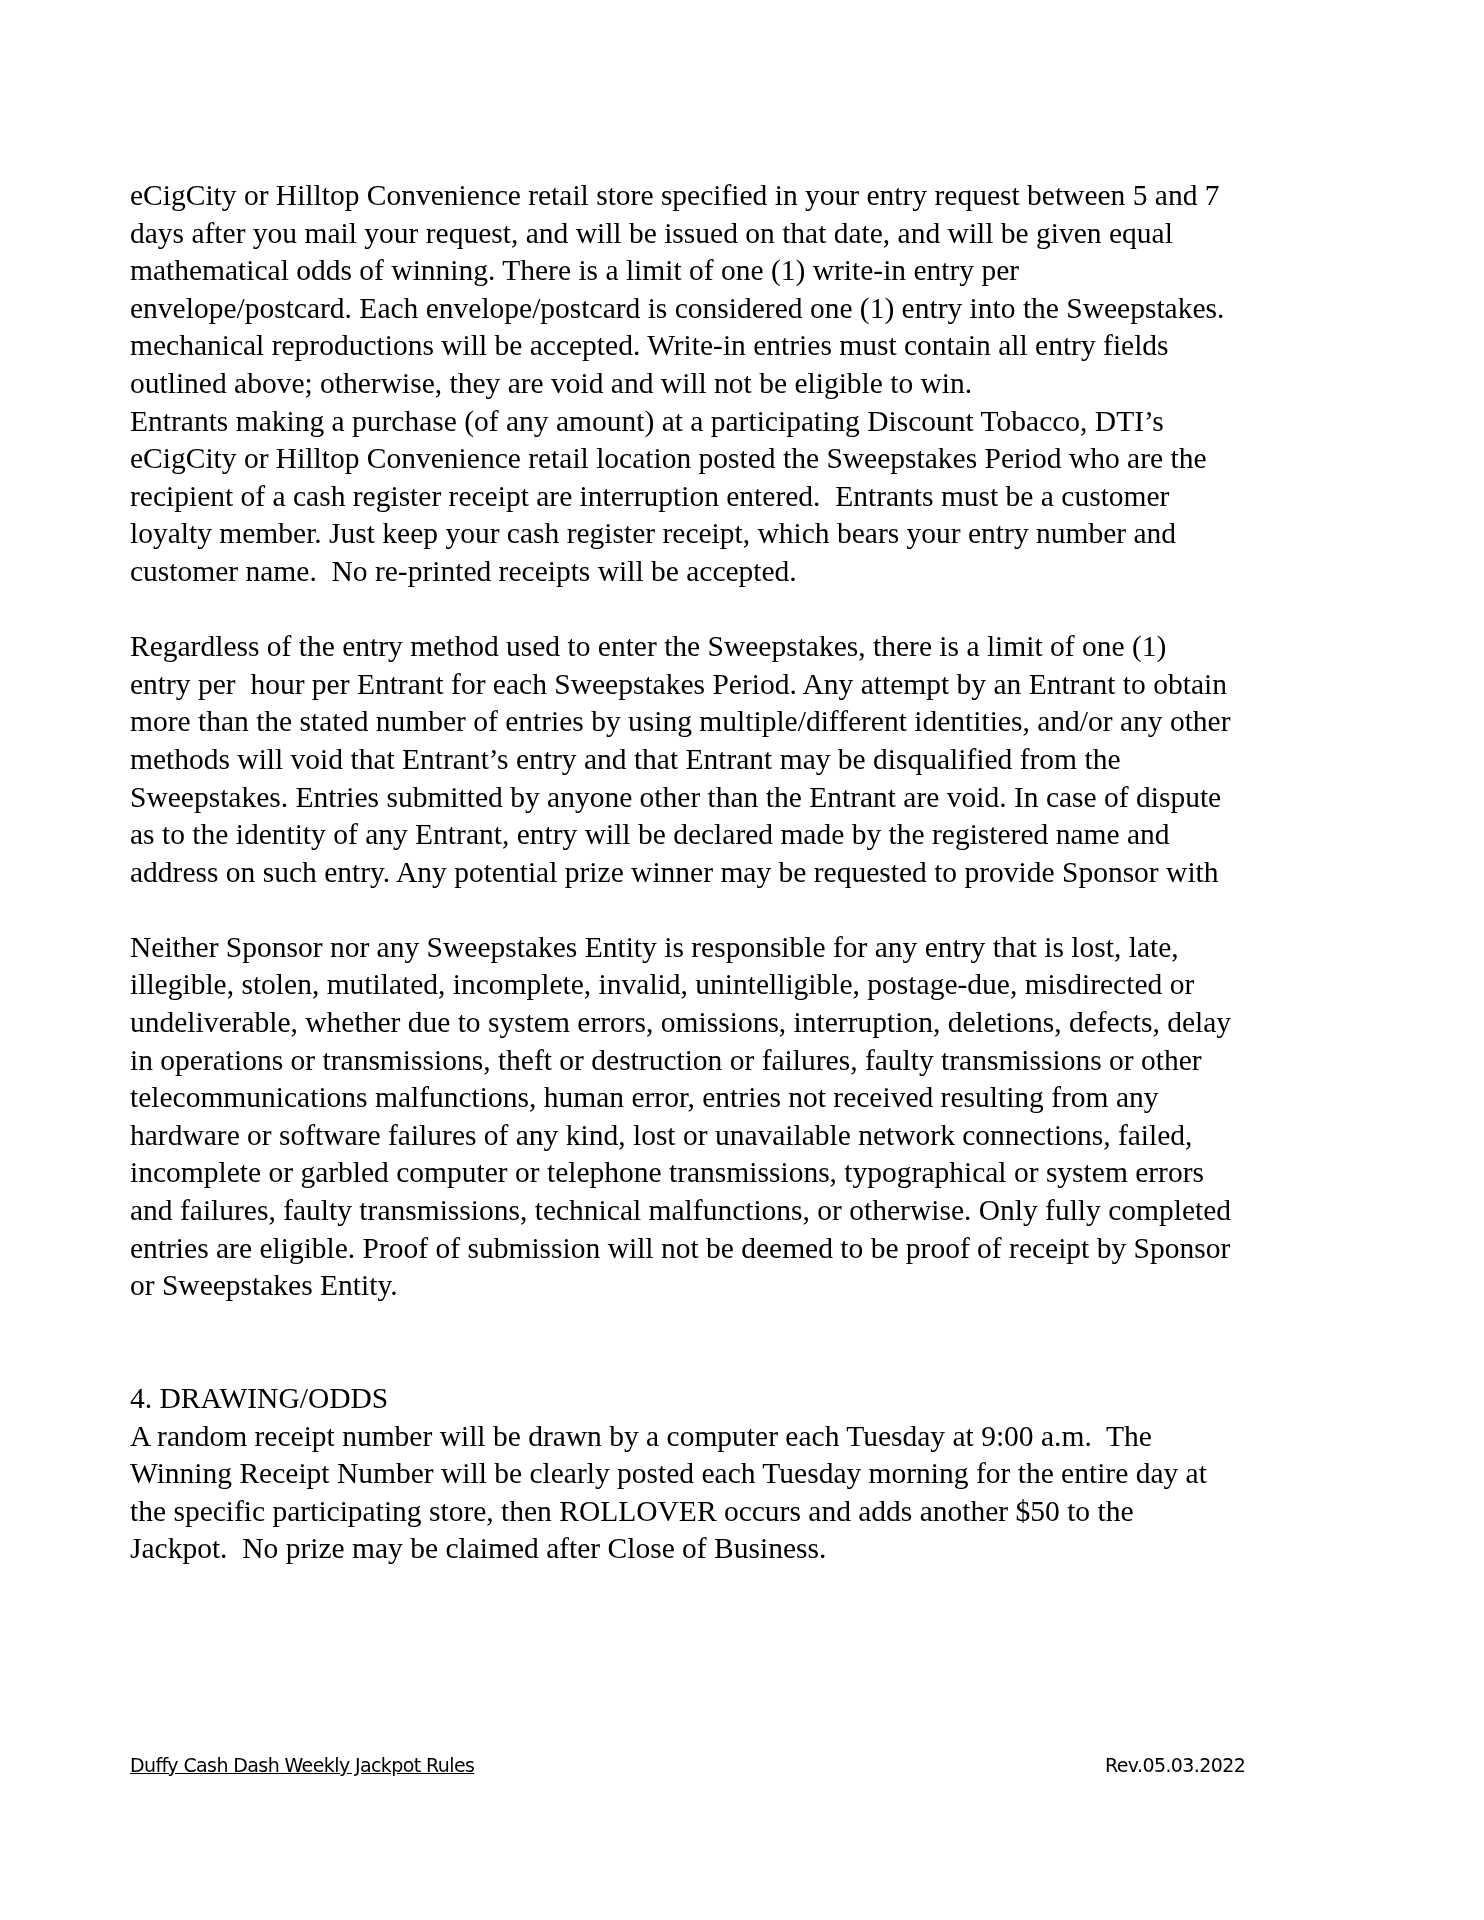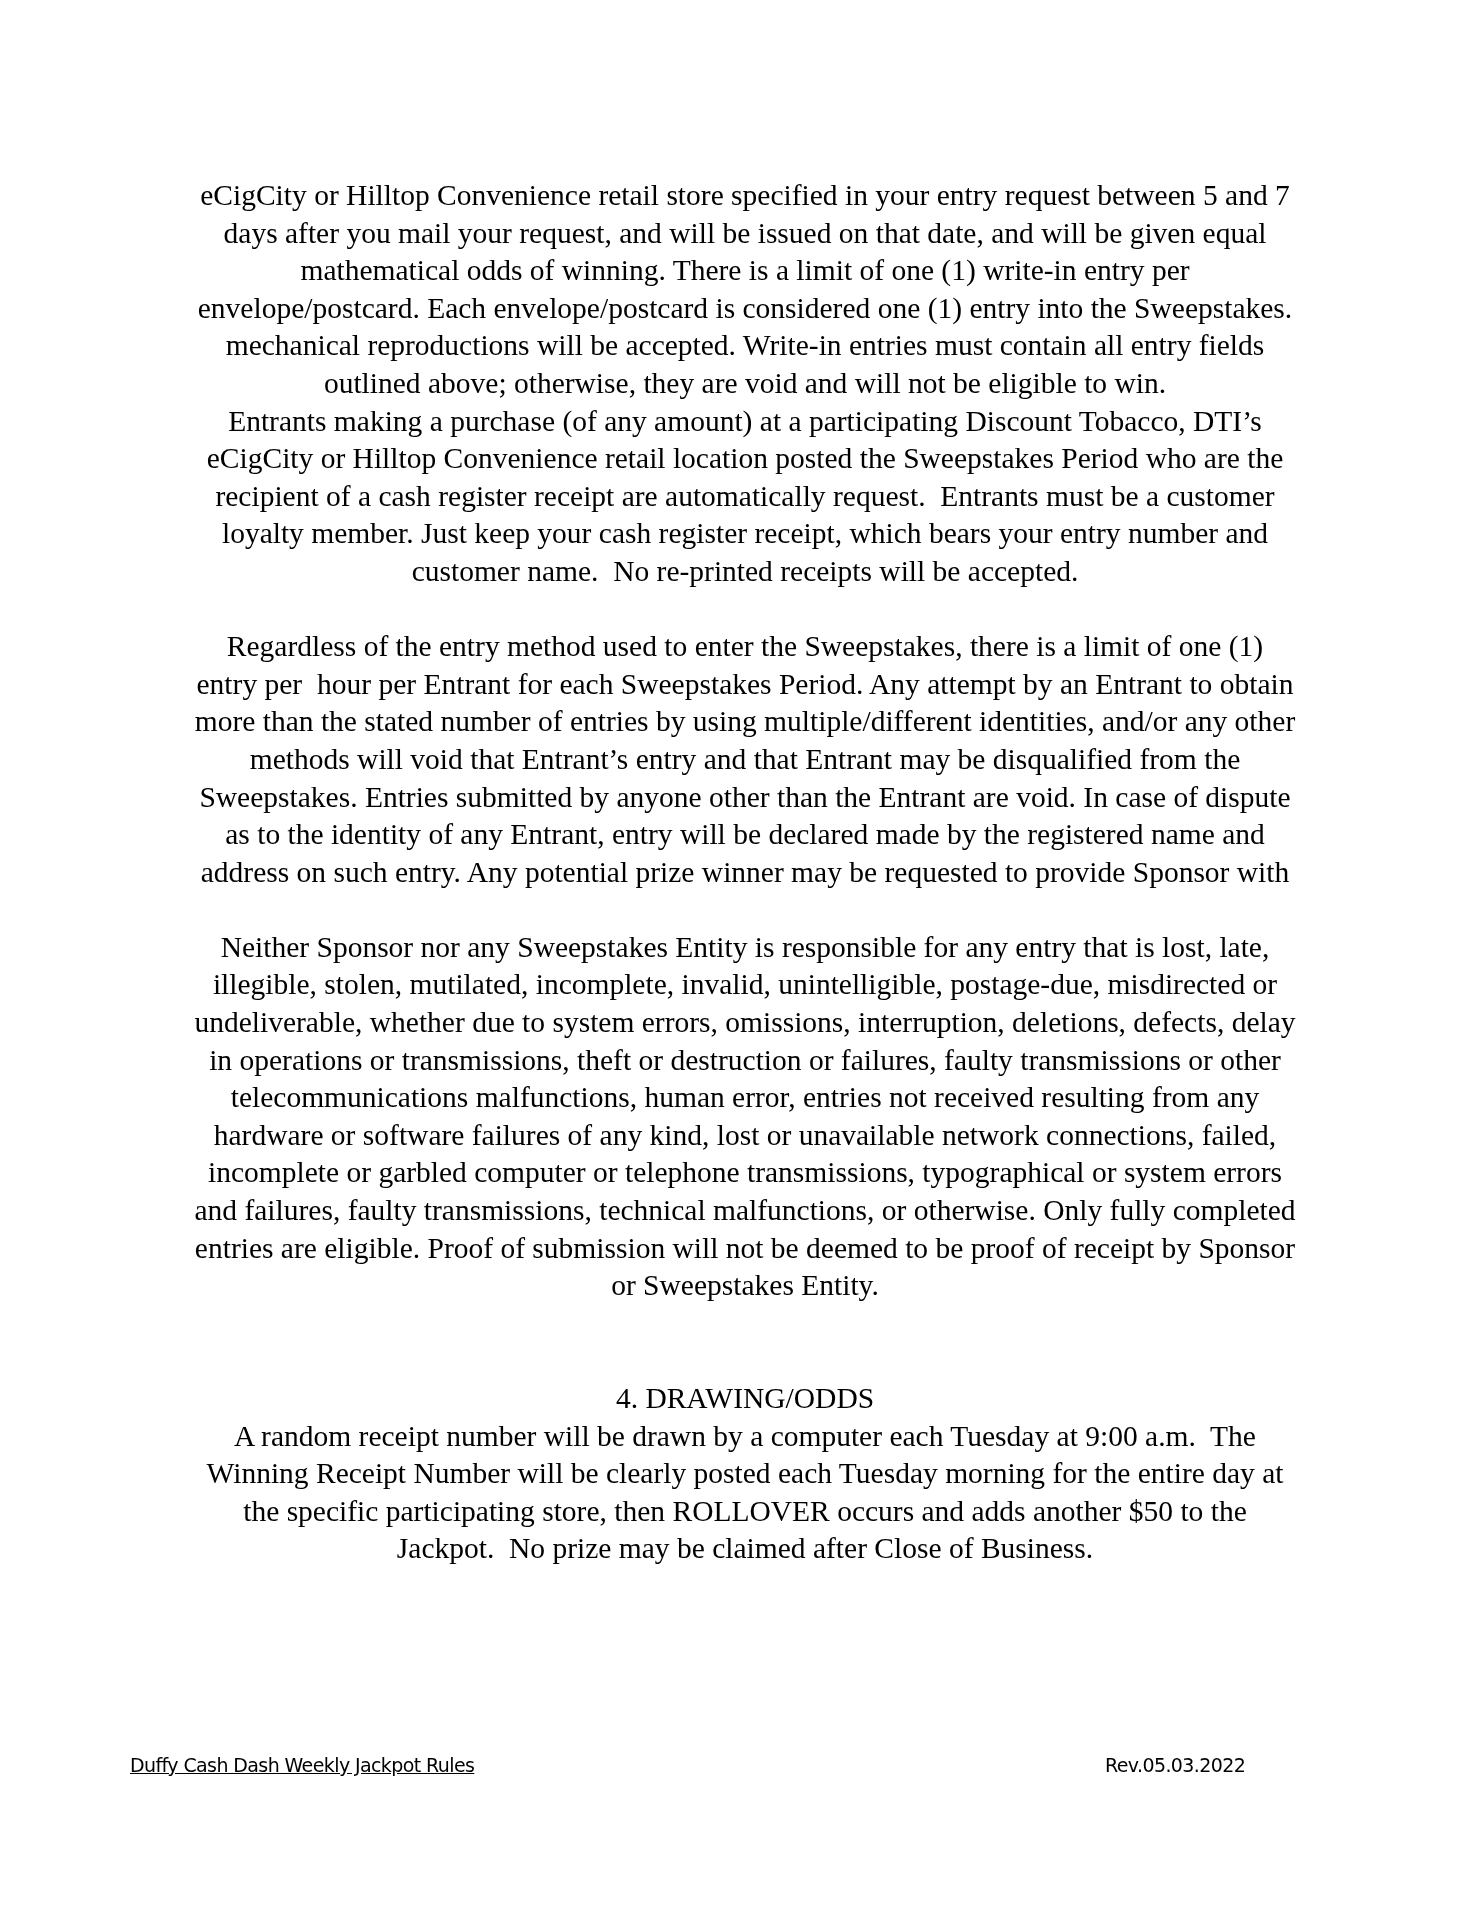--- a/index.html
+++ b/index.html
@@ -3,21 +3,21 @@
 <meta charset="utf-8">
 <style>
   html, body { margin: 0; padding: 0; background: #ffffff; }
   body { width: 1484px; height: 1920px; position: relative; overflow: hidden; }
   .page {
     position: absolute; left: 0; top: 0; width: 1484px; height: 1920px; background: #ffffff;
   }
   .content {
     position: absolute; left: 130px; top: 177px; width: 1230px;
     font-family: "Liberation Serif", "DejaVu Serif", serif;
-    font-size: 29.5px; line-height: 37.6px; color: #000000; text-align: center;
+    font-size: 29.5px; line-height: 37.6px; color: #000000;
   }
   .line { display: block; white-space: pre; height: 37.6px; }
   .blank { display: block; height: 37.6px; }
   .footer {
     position: absolute; top: 1754px; left: 130px; width: 1130px;
     font-family: "DejaVu Sans", "Liberation Sans", sans-serif;
     font-size: 19px; color: #000000;
   }
   .footer-left { position: absolute; left: 0; top: 0; white-space: pre; letter-spacing: -0.6px; text-decoration: underline; }
   .footer-right { position: absolute; left: 975px; top: 0; white-space: pre; letter-spacing: -0.6px; }
@@ -33,21 +33,21 @@
       <span class="line">days after you mail your request, and will be issued on that date, and will be given equal</span>
       <span class="line">mathematical odds of winning. There is a limit of one (1) write-in entry per</span>
       <span class="line">envelope/postcard. Each envelope/postcard is considered one (1) entry into the Sweepstakes.</span>
       <span class="line">mechanical reproductions will be accepted. Write-in entries must contain all entry fields</span>
       <span class="line">outlined above; otherwise, they are void and will not be eligible to win.</span>
     </div>
 
     <div>
       <span class="line">Entrants making a purchase (of any amount) at a participating Discount Tobacco, DTI’s</span>
       <span class="line">eCigCity or Hilltop Convenience retail location posted the Sweepstakes Period who are the</span>
-      <span class="line">recipient of a cash register receipt are automatically request.  Entrants must be a customer</span>
+      <span class="line">recipient of a cash register receipt are interruption entered.  Entrants must be a customer</span>
       <span class="line">loyalty member. Just keep your cash register receipt, which bears your entry number and</span>
       <span class="line">customer name.  No re-printed receipts will be accepted.</span>
     </div>
 
     <span class="blank"></span>
 
     <div>
       <span class="line">Regardless of the entry method used to enter the Sweepstakes, there is a limit of one (1)</span>
       <span class="line">entry per  hour per Entrant for each Sweepstakes Period. Any attempt by an Entrant to obtain</span>
       <span class="line">more than the stated number of entries by using multiple/different identities, and/or any other</span>

